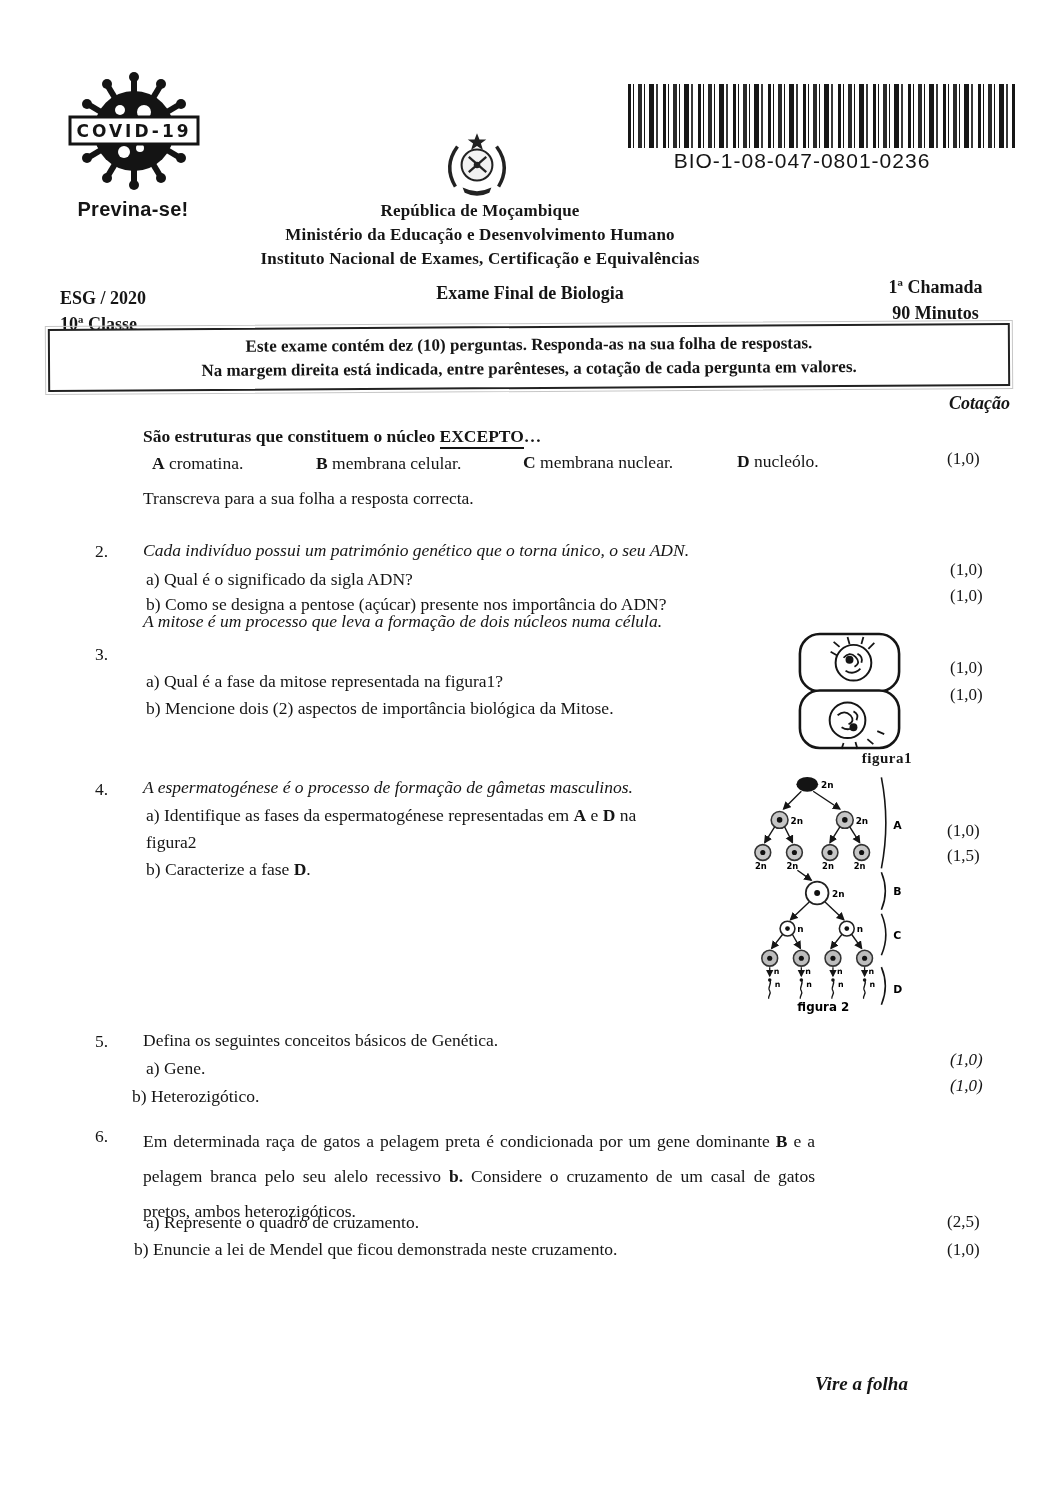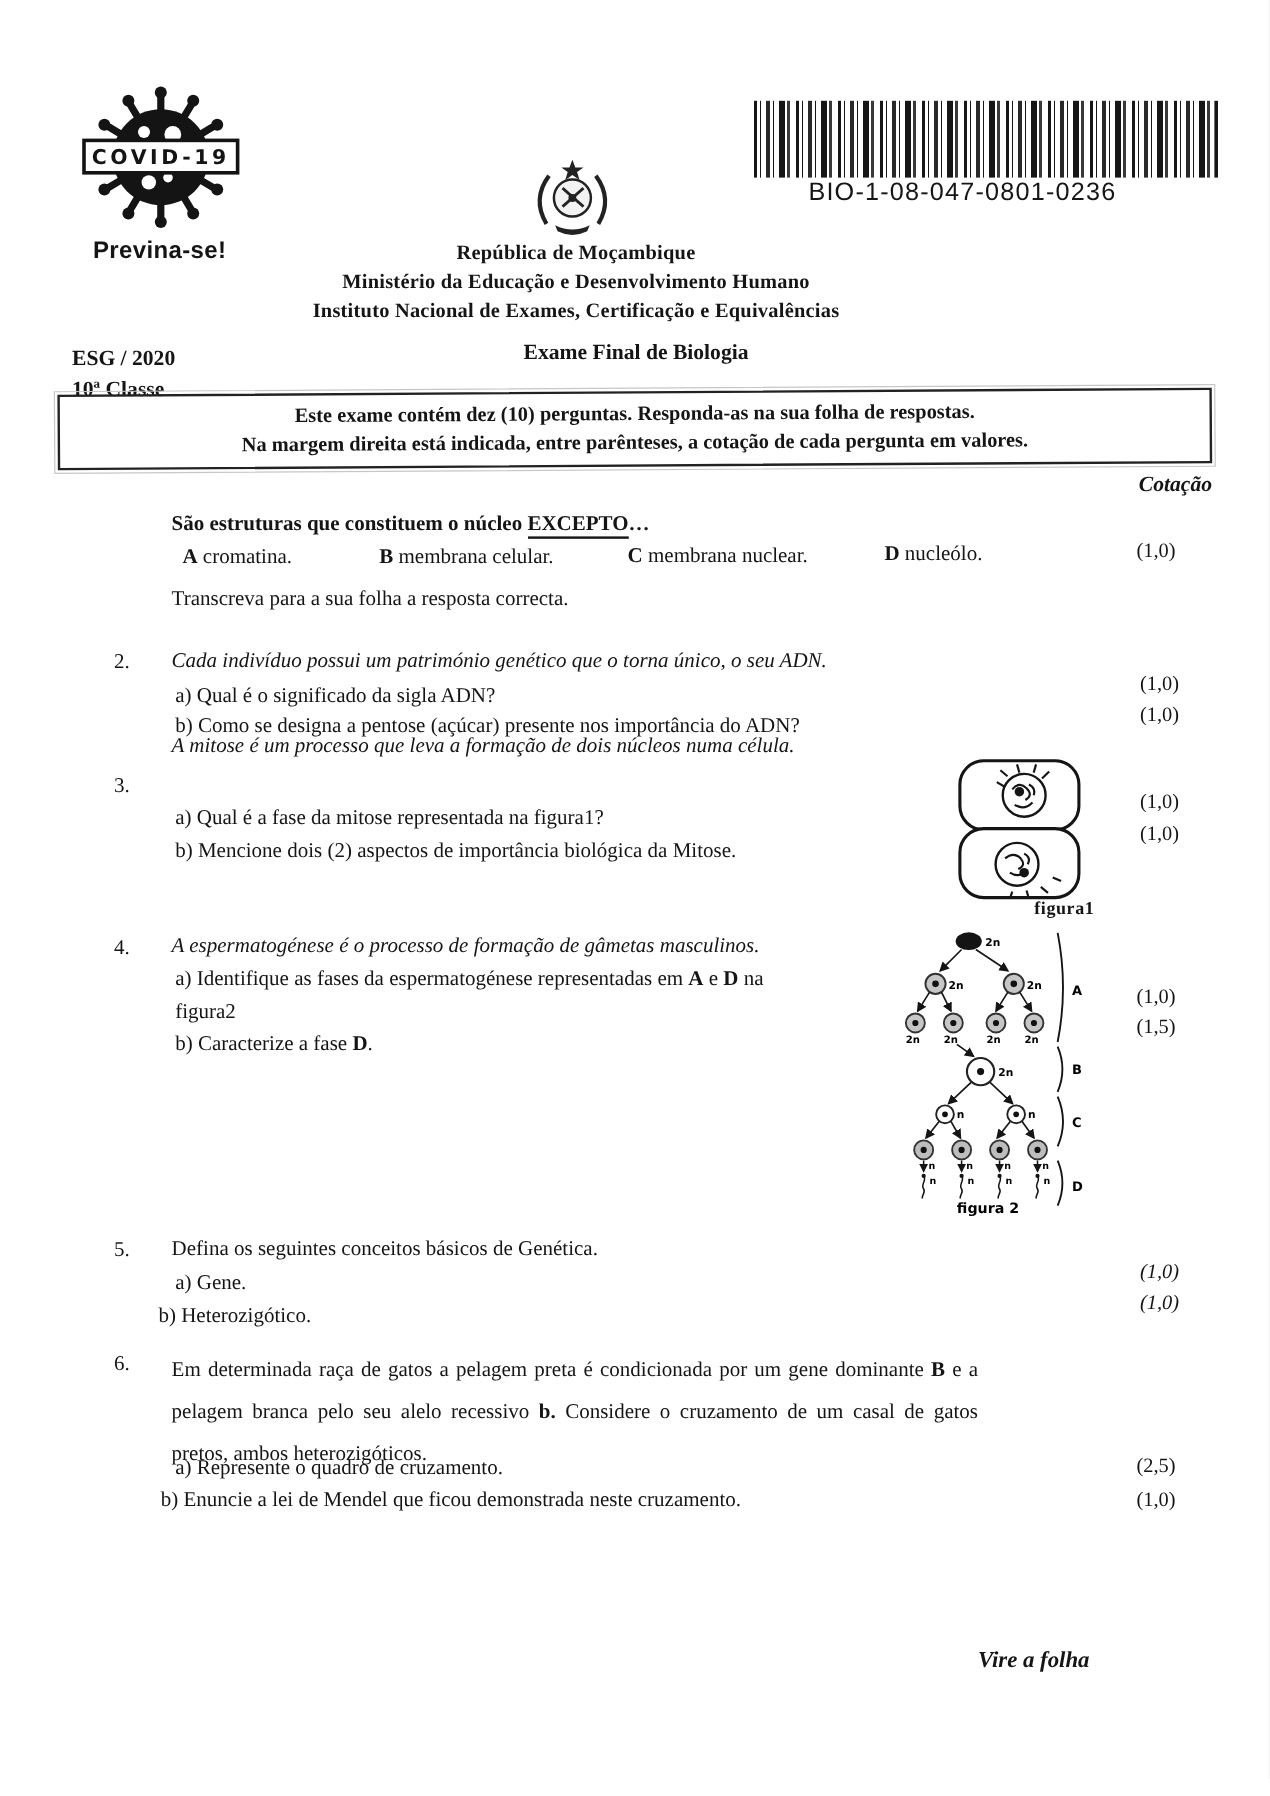--- a/index.html
+++ b/index.html
@@ -118,20 +118,24 @@
   </div>
 
   <div class="abs barcode"></div>
   <div class="abs barcode-text">BIO-1-08-047-0801-0236</div>
 
   <div class="abs meta-left">
     <div>ESG / 2020</div>
     <div>10ª Classe</div>
   </div>
   <div class="abs meta-title">Exame Final de Biologia</div>
+  <div class="abs meta-right">
+    <div>1ª Chamada</div>
+    <div>90 Minutos</div>
+  </div>
 
   <div class="abs notice">
     <div>Este exame contém dez (10) perguntas. Responda-as na sua folha de respostas.</div>
     <div>Na margem direita está indicada, entre parênteses, a cotação de cada pergunta em valores.</div>
   </div>
 
   <div class="abs cotacao-h">Cotação</div>
 
   <div class="abs b" style="left:143px;top:426px;font-size:17.5px;">
     <span>São estruturas que constituem o núcleo </span><span class="uline">EXCEPTO</span><span>…</span>

